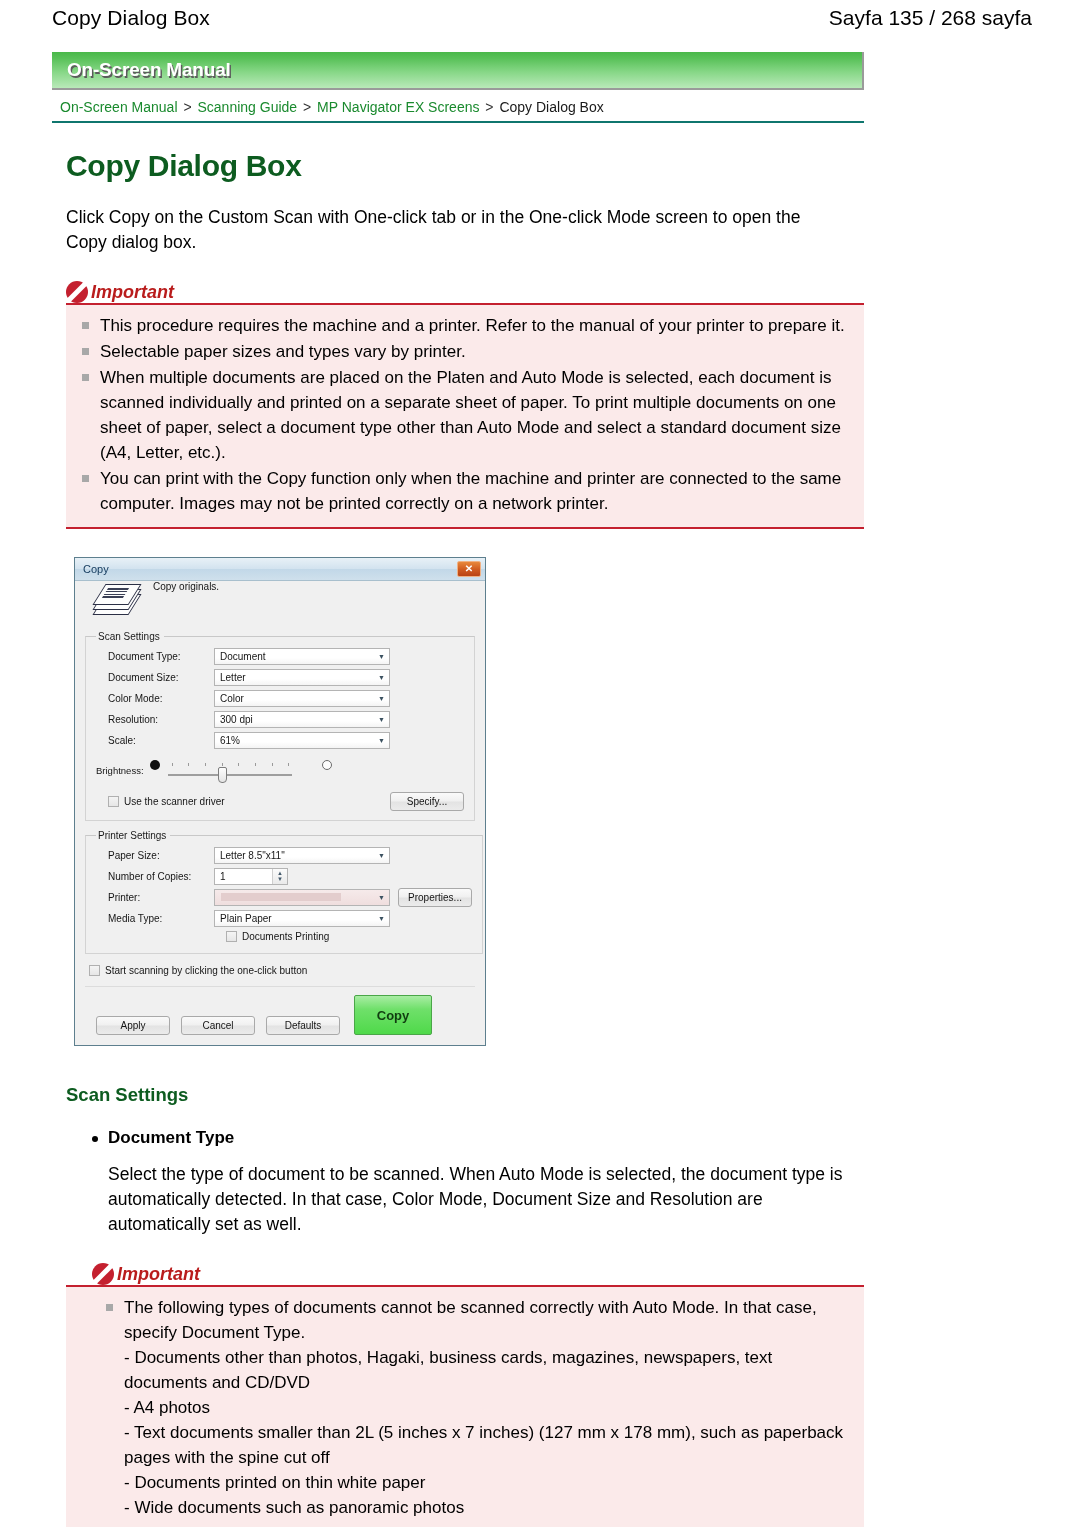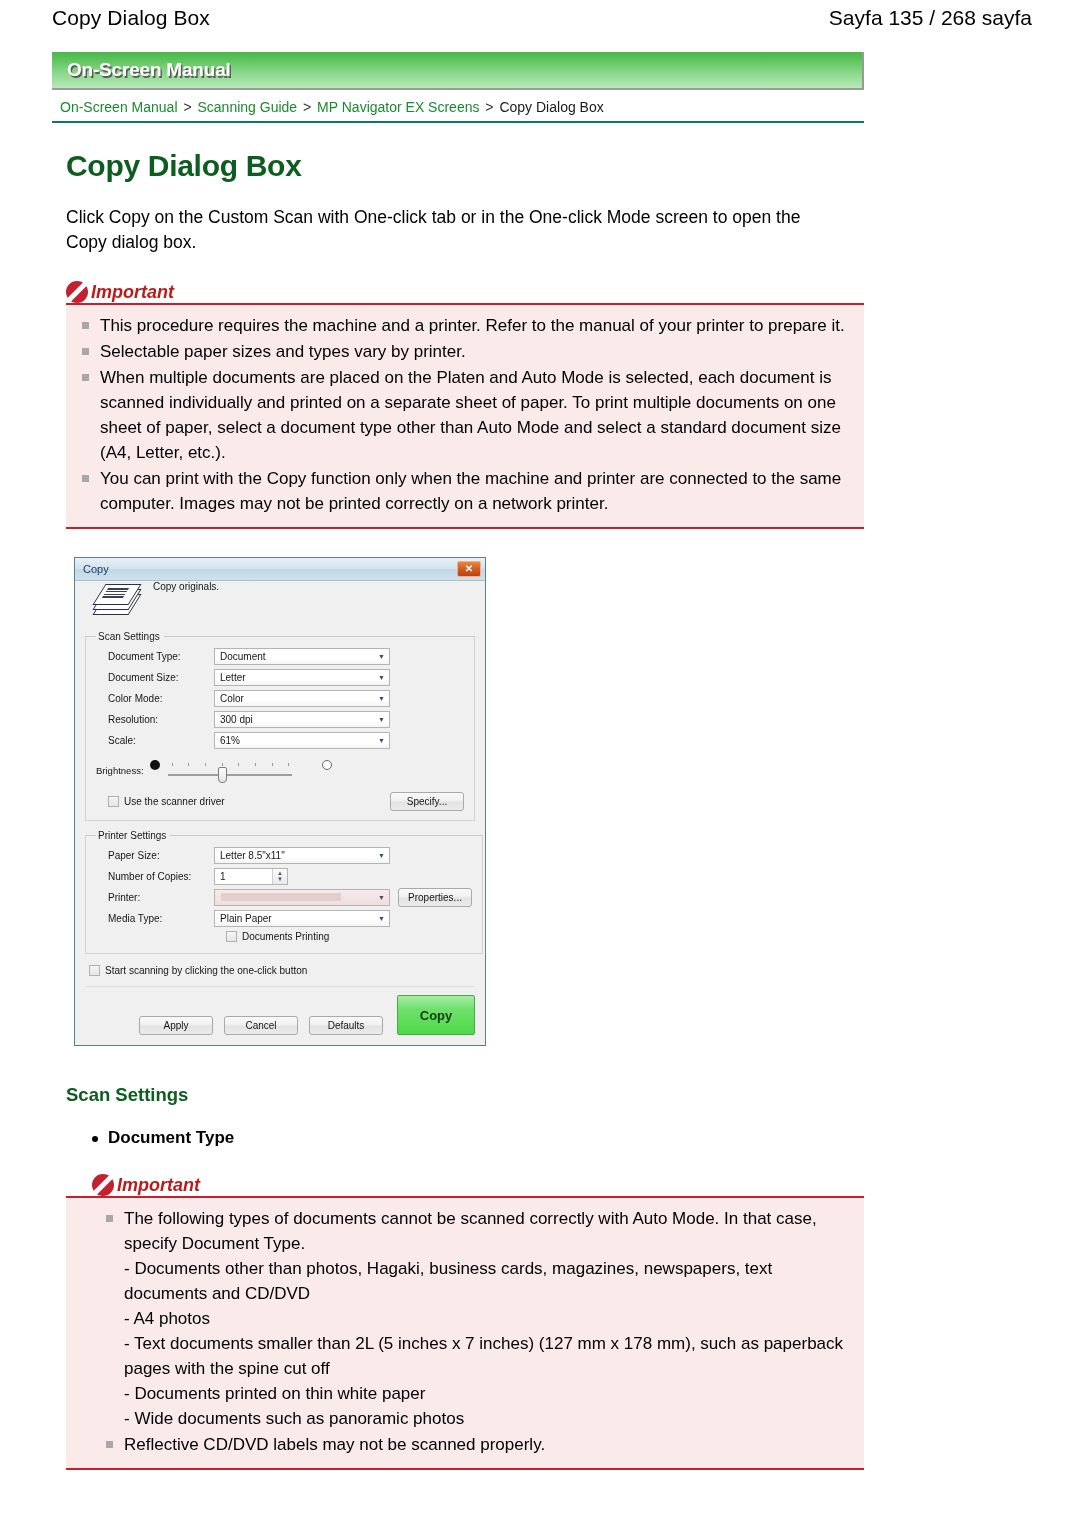--- a/index.html
+++ b/index.html
@@ -460,21 +460,20 @@
     padding: 2px 0 0 4px;
     margin-bottom: 8px;
   }
   .dlg-sep {
     border-top: 1px solid #dcdcdc;
     margin: 6px 0 0 0;
   }
   .dlg-footer {
     display: flex;
     align-items: flex-end;
-    justify-content: flex-end;
     padding-top: 9px;
     height: 48px;
     box-sizing: border-box;
   }
   .dlg-footer .btn { margin-left: 11px; }
   .btn-copy {
     width: 78px;
     height: 40px;
     background: linear-gradient(to bottom, #a9eda4 0%, #6fe06a 35%, #4fd94a 100%);
     border: 1px solid #4aa648;
@@ -693,20 +692,21 @@
           <span class="btn">Defaults</span>
           <span class="btn-copy">Copy</span>
         </div>
 
       </div>
     </div>
 
     <h2 class="section-title">Scan Settings</h2>
 
     <div class="bullet-item">Document Type</div>
+    <p class="sub-para">Select the type of document to be scanned. When Auto Mode is selected, the document type is automatically detected. In that case, Color Mode, Document Size and Resolution are automatically set as well.</p>
 
     <div class="important-head" style="margin-left:26px">
       <span class="no-entry-icon">
         <span class="ring"></span>
           <span class="slash"></span>
       </span>
       <span class="important-label">Important</span>
     </div>
     <div class="callout indented">
       <ul>

